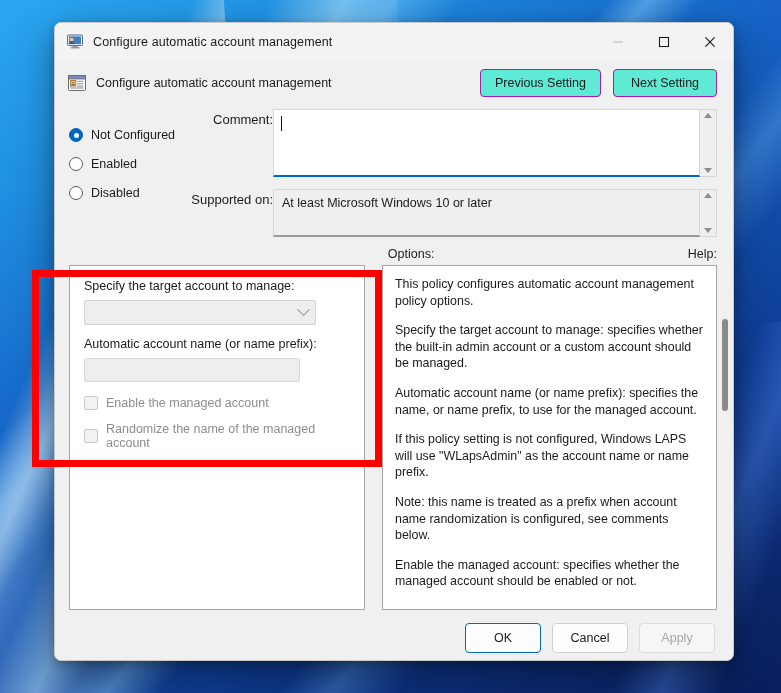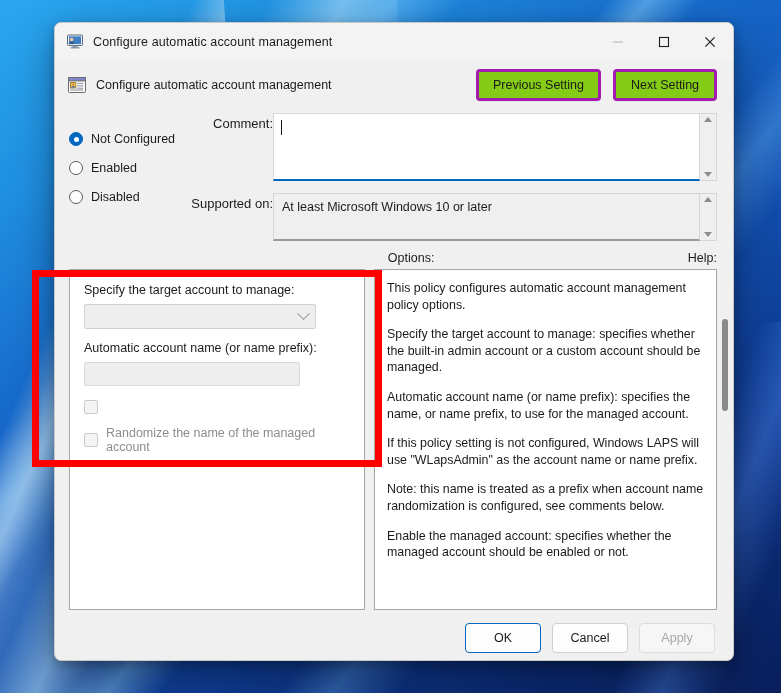--- a/index.html
+++ b/index.html
@@ -68,21 +68,21 @@
   #header{
     flex:0 0 auto; padding:8px 16px 6px 12px;
     display:flex; align-items:center;
   }
   #header-icon{ width:20px; height:20px; flex:0 0 20px; margin-right:9px; }
   #header-title{ font-size:12.5px; color:#1b1b1b; white-space:nowrap; }
   #header-buttons{ margin-left:auto; display:flex; gap:12px; }
   .navbtn{
     font-family:"Liberation Sans", sans-serif;
     font-size:12.5px; color:#1b1b1b;
-    background:#84cc16; border:3px solid #a21caf; border-radius:4px;
+    background:#5eead4; border:1px solid #a21caf; border-radius:4px;
     padding:6px 14px; min-width:104px; text-align:center;
     box-shadow:0 1px 0 rgba(0,0,0,.04);
     cursor:default;
   }
 
   
   #statewrap{
     flex:0 0 auto; display:flex; padding:6px 16px 0 14px;
   }
   #radios{ width:118px; flex:0 0 118px; padding-top:4px; }
@@ -144,21 +144,21 @@
 
   
   #panels{
     flex:1 1 auto; display:flex; padding:0 16px 6px 14px; gap:9px; min-height:0;
   }
   .panel{
     background:#fff; border:1px solid #a6a6a6;
     min-height:0; overflow:hidden;
   }
   #options-panel{ width:296px; flex:0 0 296px; padding:13px 14px 10px 14px; }
-  #help-panel{ flex:1 1 auto; padding:10px 12px 10px 12px; position:relative; }
+  #help-panel{ flex:1 1 auto; padding:10px 12px 10px 12px; position:relative;margin-left:8px; }
 
   .opt-label{ font-size:12.5px; color:#1b1b1b; display:block; margin-bottom:7px; }
   .combo{
     height:25px; width:232px; background:#eeeeee;
     border:1px solid #d2d2d2; border-radius:2px;
     display:flex; align-items:center; justify-content:flex-end;
     padding-right:7px; margin-bottom:12px;
   }
   .chev{ width:9px;height:9px;border-right:1.4px solid #9a9a9a;border-bottom:1.4px solid #9a9a9a;transform:rotate(45deg) translate(-2px,-2px); }
   .textinput{
@@ -322,20 +322,21 @@
   <div id="panels">
     <div class="panel" id="options-panel">
       <span class="opt-label">Specify the target account to manage:</span>
       <div class="combo">
         <span class="chev"></span>
       </div>
       <span class="opt-label">Automatic account name (or name prefix):</span>
       <div class="textinput"></div>
       <div class="check-row">
         <span class="checkbox"></span>
+        <span class="check-label">Enable the managed account</span>
       </div>
       <div class="check-row">
         <span class="checkbox"></span>
         <span class="check-label">Randomize the name of the managed account</span>
       </div>
     </div>
 
     <div class="panel" id="help-panel">
       <div id="help-text">
         <p>This policy configures automatic account management policy options.</p>

